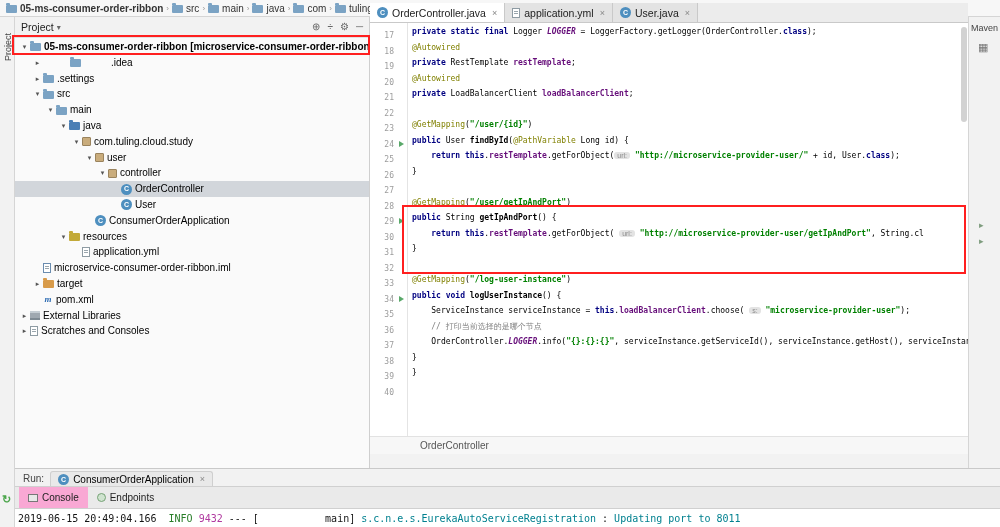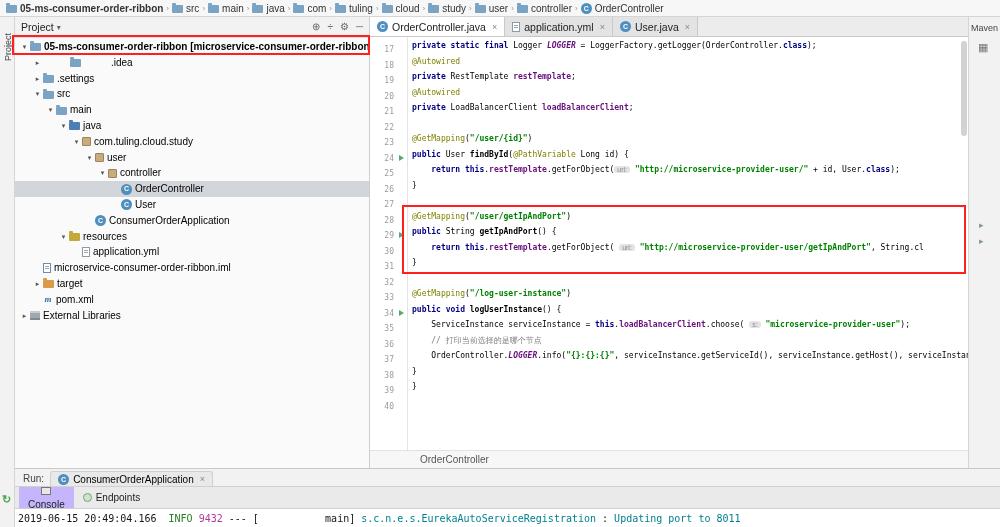--- a/index.html
+++ b/index.html
@@ -48,21 +48,21 @@
     font-size:7px;font-weight:bold;font-family:"Liberation Sans",sans-serif;}
   .i-file{width:8px;height:10px;background:#fff;border:1px solid #8E9BA3;position:relative;box-sizing:border-box;}
   .i-file::after{content:"";position:absolute;left:1px;top:2px;width:4px;height:1px;background:#9AA6AD;box-shadow:0 2px 0 #9AA6AD;}
   .i-file.iml{border-color:#6A8CAF;}
   .i-pom{color:#2F6DB3;font-style:italic;font-weight:bold;font-size:9px;width:10px;font-family:"Liberation Serif",serif;}
   .i-lib{width:10px;height:9px;background:#9FA8B0;box-shadow:inset 0 2px 0 #C5CDD3, inset 0 -2px 0 #7E8A93;}
   .i-console{width:10px;height:8px;border:1px solid #777;background:#E8E8E8;box-sizing:border-box;}
   .i-endpoint{width:9px;height:9px;border-radius:50%;border:1px solid #76A276;background:#CFE3CF;box-sizing:border-box;}
 
   
-  .editor{position:absolute;left:370px;top:17px;width:598px;height:451px;background:#fff;box-sizing:border-box;}
+  .editor{position:absolute;left:370px;top:3px;width:598px;height:451px;background:#fff;box-sizing:border-box;}
   .tabbar{height:20px;background:#ECECEC;border-bottom:1px solid #C9C9C9;display:flex;align-items:stretch;
     font-size:10.5px;box-sizing:border-box;}
   .tab{display:flex;align-items:center;gap:4px;padding:0 7px;border-right:1px solid #C9C9C9;background:#E3E3E3;color:#222;}
   .tab.active{background:#FFFFFF;}
   .close{color:#888;font-size:9px;margin-left:2px;}
   .code-wrap{position:relative;height:413px;display:flex;background:#fff;overflow:hidden;}
   .gutter{width:38px;flex:none;background:#FFFFFF;border-right:1px solid #E4E4E4;position:relative;
     padding-top:5px;box-sizing:border-box;}
   .num{height:15.5px;line-height:15.5px;text-align:right;padding-right:13px;color:#9C9C9C;
     font-family:"DejaVu Sans Mono",monospace;font-size:8px;}
@@ -95,21 +95,21 @@
   
   .runpanel{position:absolute;left:15px;top:468px;width:985px;height:59px;background:#F2F2F2;
     border-top:1px solid #C9C9C9;box-sizing:border-box;}
   .run-header{display:flex;align-items:flex-end;height:17px;padding-left:2px;}
   .run-label{font-size:10px;color:#444;margin:0 6px 2px 6px;}
   .run-tab{display:flex;align-items:center;gap:4px;background:#E9E9E9;border:1px solid #CFCFCF;
     border-bottom:none;border-radius:3px 3px 0 0;padding:1px 7px;font-size:10px;height:15px;box-sizing:border-box;}
   .console-tabs{display:flex;align-items:stretch;background:#EAEAEA;border-top:1px solid #D0D0D0;
     border-bottom:1px solid #D0D0D0;height:23px;padding-left:4px;box-sizing:border-box;}
   .ct{display:flex;align-items:center;gap:4px;padding:0 9px;font-size:10px;color:#222;}
-  .ct.active{background:#c4b5fd;flex-direction:column;}
+  .ct.active{background:#f9a8d4;}
   .console-out{height:18px;background:#fff;font-family:"DejaVu Sans Mono",monospace;font-size:10px;
     white-space:pre;display:flex;align-items:center;padding-left:3px;overflow:hidden;}
   .cl-plain{color:#141414;}
   .cl-level{color:#287D28;}
   .cl-pid{color:#B0399F;}
   .cl-logger{color:#00808F;}
   .cl-message{color:#00808F;}
 
   
   .anno{position:absolute;border:2px solid #FF1F1F;pointer-events:none;box-sizing:border-box;}
@@ -277,20 +277,25 @@
         </div>
         <div class="tree-row" style="padding-left: 17px;">
           <span class="arrow"></span>
           <span class="ic i-pom">m</span>
           <span class="t-label">pom.xml</span>
         </div>
         <div class="tree-row" style="padding-left: 4px;">
           <span class="arrow">▸</span>
           <span class="ic i-lib"></span>
           <span class="t-label">External Libraries</span>
+        </div>
+        <div class="tree-row" style="padding-left: 4px;">
+          <span class="arrow">▸</span>
+          <span class="ic i-file"></span>
+          <span class="t-label">Scratches and Consoles</span>
         </div>
       </div>
   </div>
 
   <div class="editor">
     <div class="tabbar" id="tabbar">
         <div class="tab active">
           <span class="ic i-class">C</span>
           <span>OrderController.java</span>
           <span class="close">×</span>

